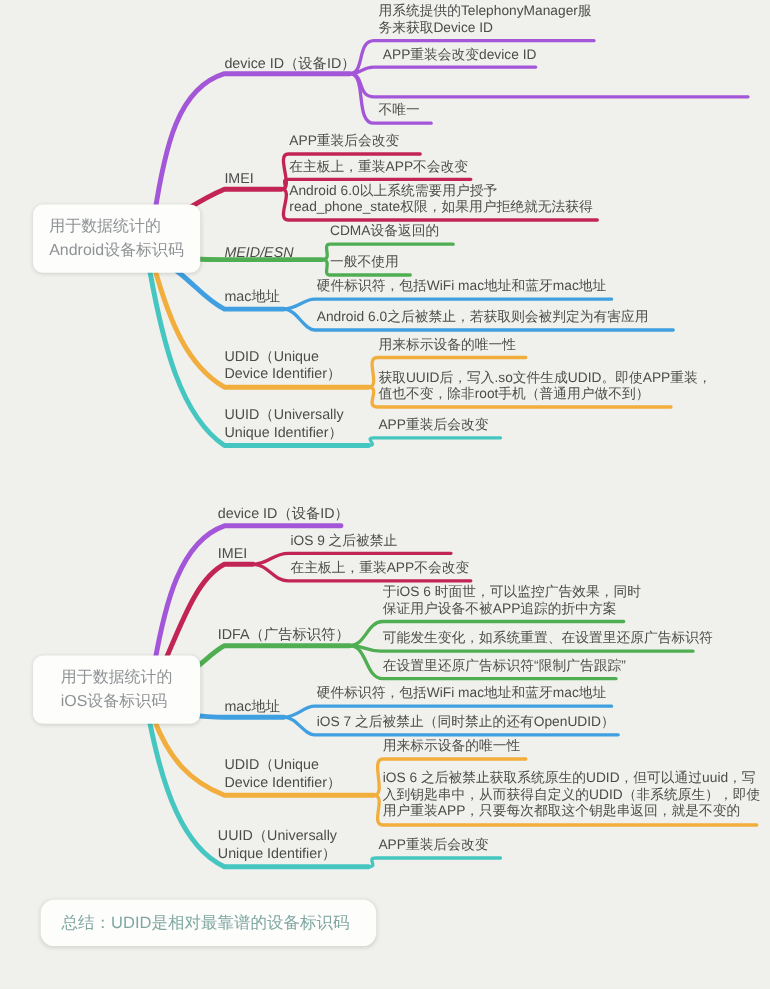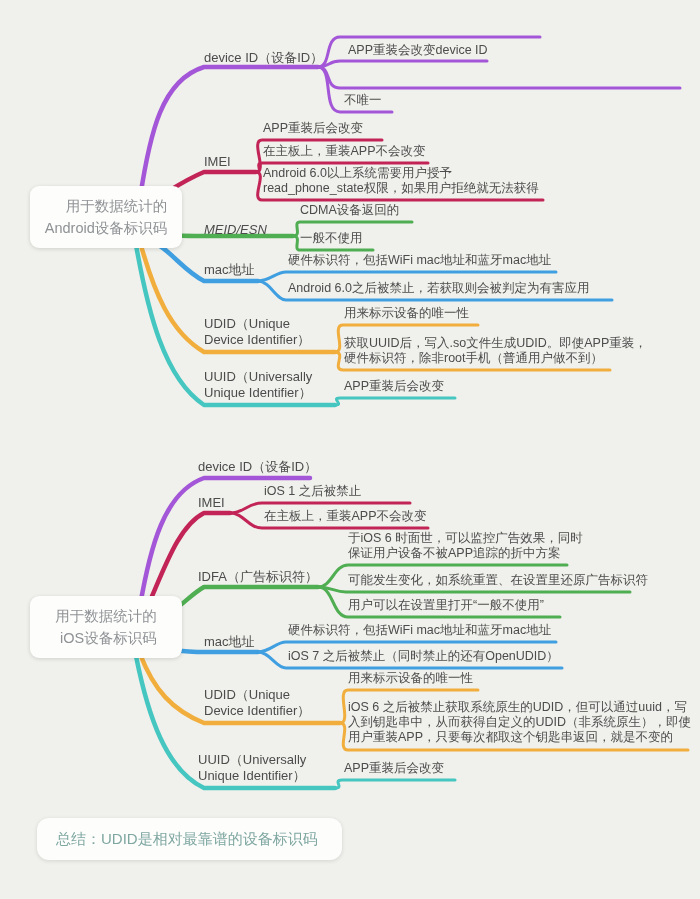--- a/index.html
+++ b/index.html
@@ -3,21 +3,21 @@
 <meta charset="utf-8">
 <style>
   html,body{margin:0;padding:0;}
   body{background:#e7e7e4;font-family:"Liberation Sans","DejaVu Sans",sans-serif;}
   .canvas{position:relative;width:700px;height:899px;background:#f0f0ec;overflow:hidden;}
   svg.wires{position:absolute;left:0;top:0;width:700px;height:899px;}
   svg.wires path{fill:none;stroke-linecap:round;stroke-linejoin:round;}
   .root-node{
     position:absolute;background:#fdfdfc;border-radius:9px;
     box-shadow:0 1px 4px rgba(0,0,0,.14);
-    display:flex;align-items:center;justify-content:center;text-align:right;
+    display:flex;align-items:center;justify-content:center;text-align:left;
     font-size:14.5px;line-height:22px;color:#8f9295;white-space:pre-line;z-index:3;
   }
   .node-label{
     position:absolute;font-size:13px;line-height:16px;color:#4c4c4c;
     white-space:pre-line;z-index:2;
   }
   .leaf{
     position:absolute;font-size:12.5px;line-height:15px;color:#4c4c4c;
     white-space:pre-line;z-index:2;
   }
@@ -95,20 +95,22 @@
     <g stroke="#45c6c0">
       <path stroke-width="4.5" d="M136,656 C148,716 166,770 204,788 L335,788"></path>
       <path stroke-width="3" d="M335,788 C345,788 332,780 342,780 L455,780"></path>
     </g>
   </svg>
 
   <div class="root-node" style="left:30px;top:186px;width:152px;height:62px;">用于数据统计的
 Android设备标识码</div>
 
   <div class="node-label" style="left:204px;top:50px;">device ID（设备ID）</div>
+  <div class="leaf" style="left:344px;top:3px;">用系统提供的TelephonyManager服
+务来获取Device ID</div>
   <div class="leaf" style="left:348px;top:43px;">APP重装会改变device ID</div>
   <div class="leaf" style="left:344px;top:93px;">不唯一</div>
 
   <div class="node-label" style="left:204px;top:154px;">IMEI</div>
   <div class="leaf" style="left:263px;top:121px;">APP重装后会改变</div>
   <div class="leaf" style="left:263px;top:144px;">在主板上，重装APP不会改变</div>
   <div class="leaf" style="left:263px;top:166px;">Android 6.0以上系统需要用户授予
 read_phone_state权限，如果用户拒绝就无法获得</div>
 
   <div class="node-label" style="left:204px;top:222px;font-style:italic;">MEID/ESN</div>
@@ -116,40 +118,40 @@
   <div class="leaf" style="left:300px;top:231px;">一般不使用</div>
 
   <div class="node-label" style="left:204px;top:262px;">mac地址</div>
   <div class="leaf" style="left:288px;top:253px;">硬件标识符，包括WiFi mac地址和蓝牙mac地址</div>
   <div class="leaf" style="left:288px;top:281px;">Android 6.0之后被禁止，若获取则会被判定为有害应用</div>
 
   <div class="node-label" style="left:204px;top:316px;">UDID（Unique
 Device Identifier）</div>
   <div class="leaf" style="left:344px;top:306px;">用来标示设备的唯一性</div>
   <div class="leaf" style="left:344px;top:336px;">获取UUID后，写入.so文件生成UDID。即使APP重装，
-硬件标识符，除非root手机（普通用户做不到）</div>
+值也不变，除非root手机（普通用户做不到）</div>
 
   <div class="node-label" style="left:204px;top:369px;">UUID（Universally
 Unique Identifier）</div>
   <div class="leaf" style="left:344px;top:379px;">APP重装后会改变</div>
 
   <div class="root-node" style="left:30px;top:596px;width:152px;height:62px;">用于数据统计的
 iOS设备标识码</div>
 
   <div class="node-label" style="left:198px;top:459px;">device ID（设备ID）</div>
 
   <div class="node-label" style="left:198px;top:495px;">IMEI</div>
-  <div class="leaf" style="left:264px;top:484px;">iOS 1 之后被禁止</div>
+  <div class="leaf" style="left:264px;top:484px;">iOS 9 之后被禁止</div>
   <div class="leaf" style="left:264px;top:509px;">在主板上，重装APP不会改变</div>
 
   <div class="node-label" style="left:198px;top:569px;">IDFA（广告标识符）</div>
   <div class="leaf" style="left:348px;top:531px;">于iOS 6 时面世，可以监控广告效果，同时
 保证用户设备不被APP追踪的折中方案</div>
   <div class="leaf" style="left:348px;top:573px;">可能发生变化，如系统重置、在设置里还原广告标识符</div>
-  <div class="leaf" style="left:348px;top:598px;">用户可以在设置里打开“一般不使用”</div>
+  <div class="leaf" style="left:348px;top:598px;">在设置里还原广告标识符“限制广告跟踪”</div>
 
   <div class="node-label" style="left:204px;top:634px;">mac地址</div>
   <div class="leaf" style="left:288px;top:623px;">硬件标识符，包括WiFi mac地址和蓝牙mac地址</div>
   <div class="leaf" style="left:288px;top:649px;">iOS 7 之后被禁止（同时禁止的还有OpenUDID）</div>
 
   <div class="node-label" style="left:204px;top:687px;">UDID（Unique
 Device Identifier）</div>
   <div class="leaf" style="left:348px;top:671px;">用来标示设备的唯一性</div>
   <div class="leaf" style="left:348px;top:700px;">iOS 6 之后被禁止获取系统原生的UDID，但可以通过uuid，写
 入到钥匙串中，从而获得自定义的UDID（非系统原生），即使

